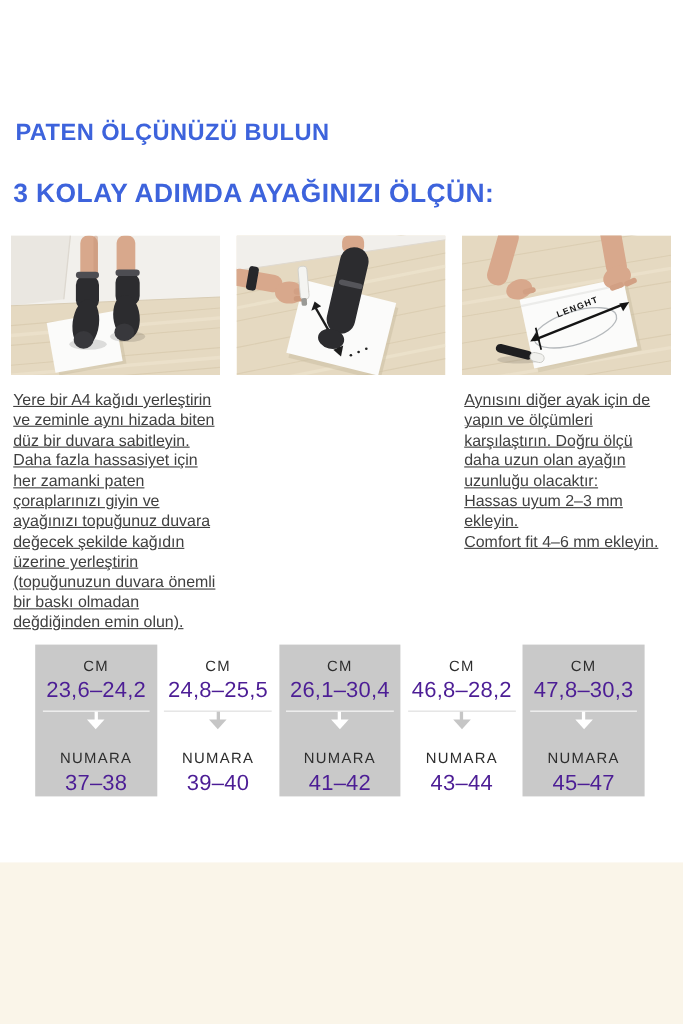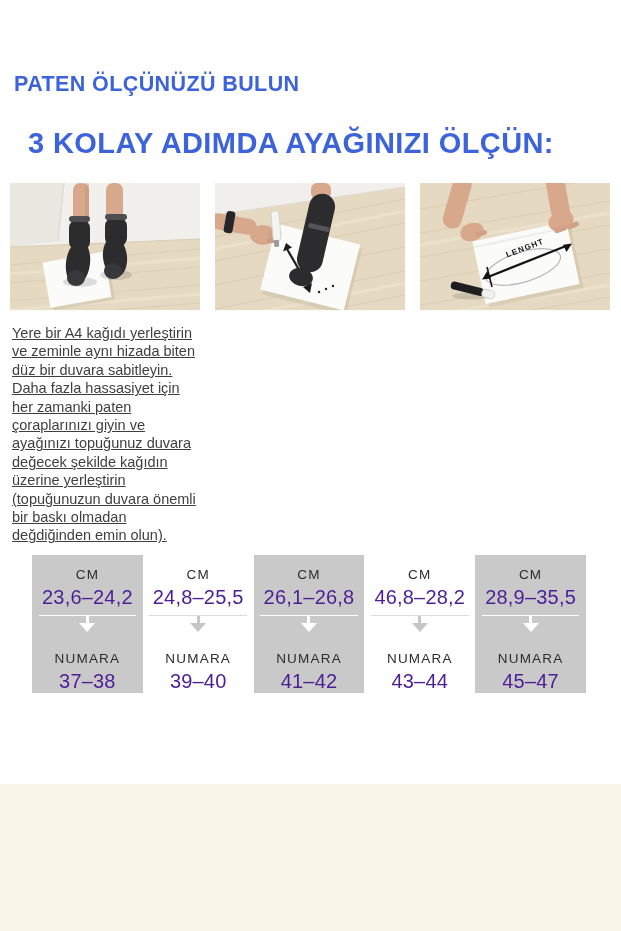--- a/index.html
+++ b/index.html
@@ -4,26 +4,26 @@
 <style>
   html,body{margin:0;padding:0}
   body{
     width:621px;height:931px;position:relative;overflow:hidden;
     background:#ffffff;
     font-family:"Liberation Sans",sans-serif;
   }
   .bottom-band{position:absolute;left:0;right:0;top:784px;bottom:0;background:#faf5e9}
   .content{position:relative;padding:0 13px 0 10px}
   .page-title{
-    margin:0;padding:72px 0 0 4px;
+    margin:0;padding:108px 0 0 4px;
     font-size:21.5px;font-weight:700;letter-spacing:.4px;color:#3d63dc;
   }
   .page-subtitle{
-    margin:30px 16px 0;padding-left:2px;
-    font-size:29px;font-weight:700;letter-spacing:.4px;color:#3d63dc;
+    margin:30px 0 0;padding-left:2px;
+    font-size:24px;font-weight:700;letter-spacing:.4px;color:#3d63dc;
   }
   .steps{display:flex;gap:15px;margin-top:23px}
   .step{width:190px;flex:0 0 190px}
   .photo{width:190px;height:127px;display:block}
   .step-text{
     margin:14px 0 0;padding-left:2px;
     font-size:14.5px;line-height:1.27;color:#3f3f3f;white-space:pre-line;text-decoration:underline;
   }
   .chart{display:flex;margin-top:10px;padding:0 22px}
   .col{
@@ -192,20 +192,23 @@
           <rect x="147" y="40" width="12" height="5" rx="2.5" transform="rotate(-24 153 42)" fill="#d2a084"></rect>
         </g>
         <g>
           <ellipse cx="52" cy="113" rx="20" ry="3.5" fill="#000000" opacity="0.12"></ellipse>
           <g transform="rotate(14 52 108)">
             <rect x="30" y="103" width="34" height="8" rx="4" fill="#1e1e20"></rect>
             <rect x="62" y="103" width="13" height="8" rx="4" fill="#f1f1ee" stroke="#c9c9c4" stroke-width="0.8"></rect>
           </g>
         </g>
       </svg>
+      <p class="step-text">Aynısını diğer ayak için de yapın ve ölçümleri karşılaştırın. Doğru ölçü daha uzun olan ayağın uzunluğu olacaktır:
+Hassas uyum 2–3 mm ekleyin.
+Comfort fit 4–6 mm ekleyin.</p>
     </div>
 
   </section>
 
   <section class="chart" id="chart-row">
       <div class="col shaded">
       <div class="cm-label">CM</div>
       <div class="cm-range">23,6–24,2</div>
       <div class="rule"></div>
       <div class="arrow">
@@ -221,21 +224,21 @@
       <div class="rule"></div>
       <div class="arrow">
         <span class="stem"></span>
           <span class="head"></span>
       </div>
       <div class="size-label">NUMARA</div>
       <div class="size-range">39–40</div>
     </div>
       <div class="col shaded">
       <div class="cm-label">CM</div>
-      <div class="cm-range">26,1–26,8</div>
+      <div class="cm-range">26,1–30,4</div>
       <div class="rule"></div>
       <div class="arrow">
         <span class="stem"></span>
           <span class="head"></span>
       </div>
       <div class="size-label">NUMARA</div>
       <div class="size-range">41–42</div>
     </div>
       <div class="col">
       <div class="cm-label">CM</div>
@@ -243,21 +246,21 @@
       <div class="rule"></div>
       <div class="arrow">
         <span class="stem"></span>
           <span class="head"></span>
       </div>
       <div class="size-label">NUMARA</div>
       <div class="size-range">43–44</div>
     </div>
       <div class="col shaded">
       <div class="cm-label">CM</div>
-      <div class="cm-range">28,9–35,5</div>
+      <div class="cm-range">47,8–30,3</div>
       <div class="rule"></div>
       <div class="arrow">
         <span class="stem"></span>
           <span class="head"></span>
       </div>
       <div class="size-label">NUMARA</div>
       <div class="size-range">45–47</div>
     </div>
     </section>
 

